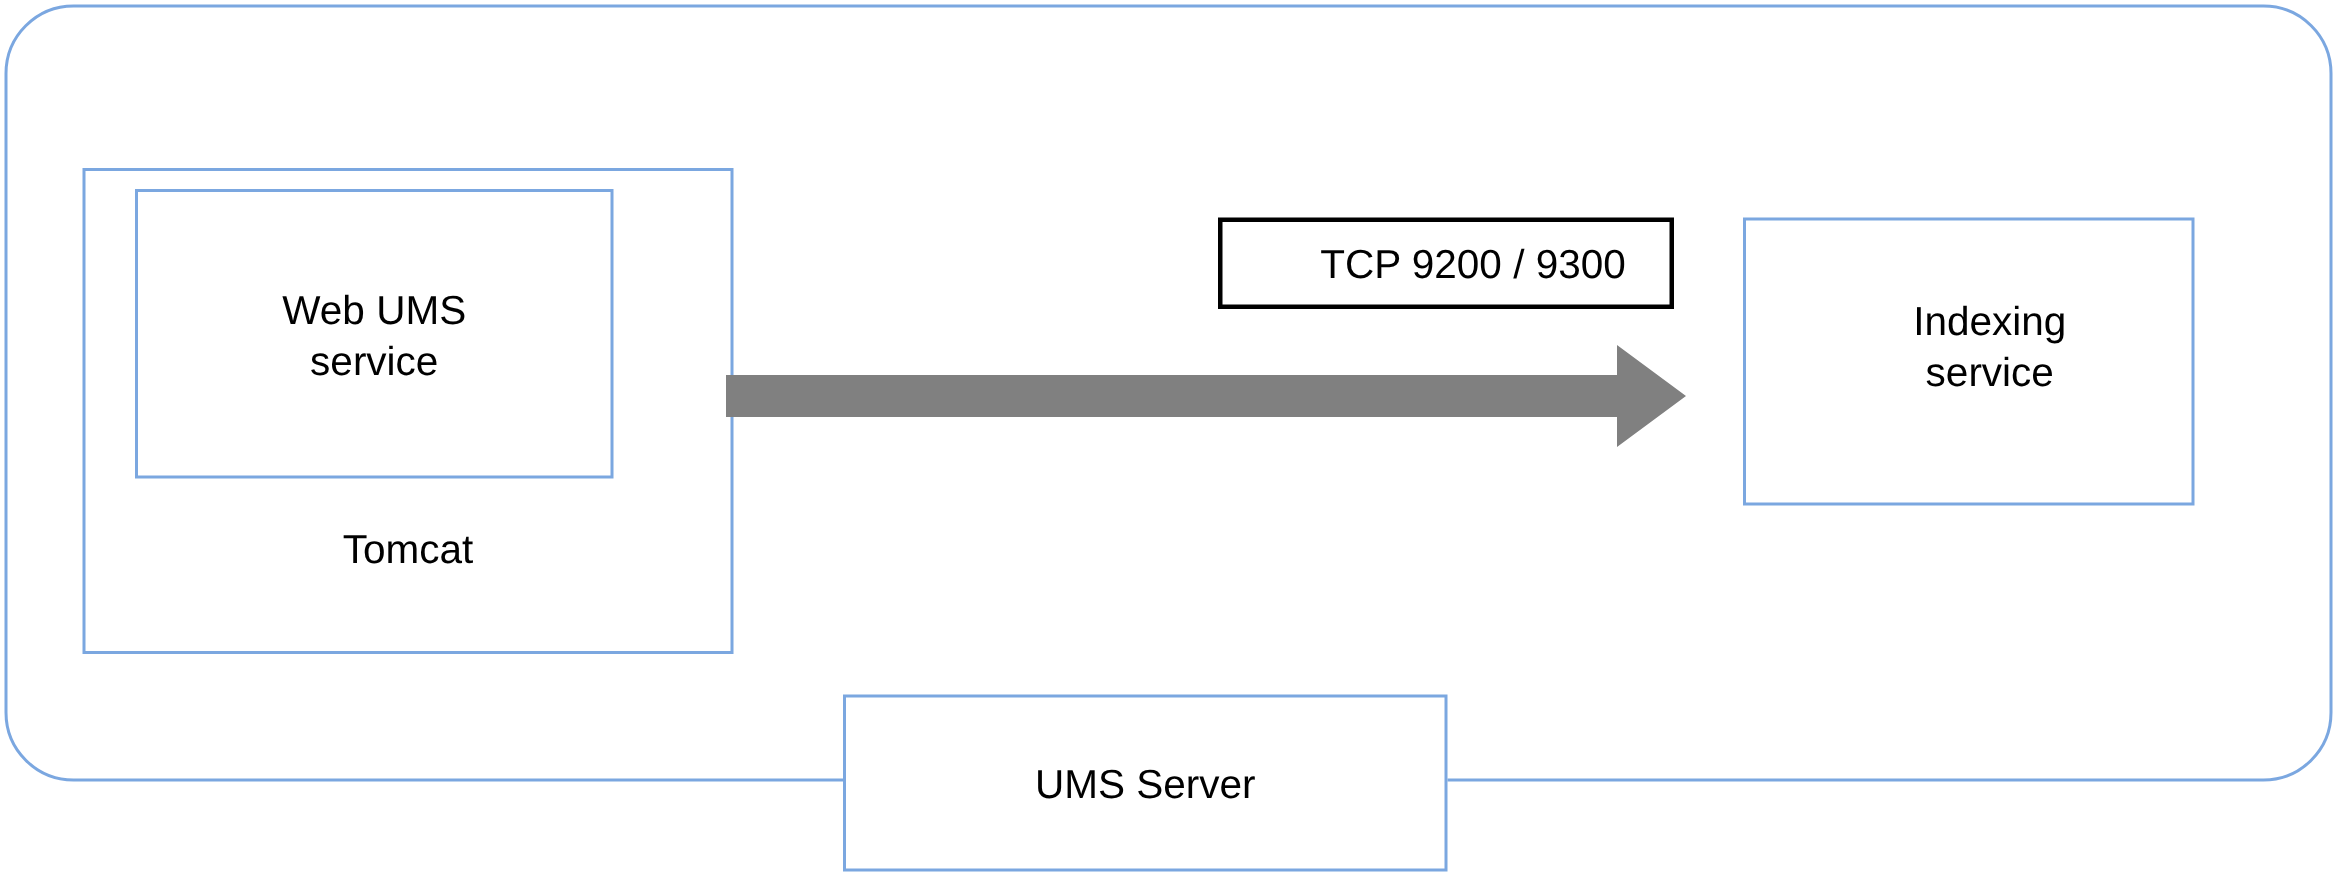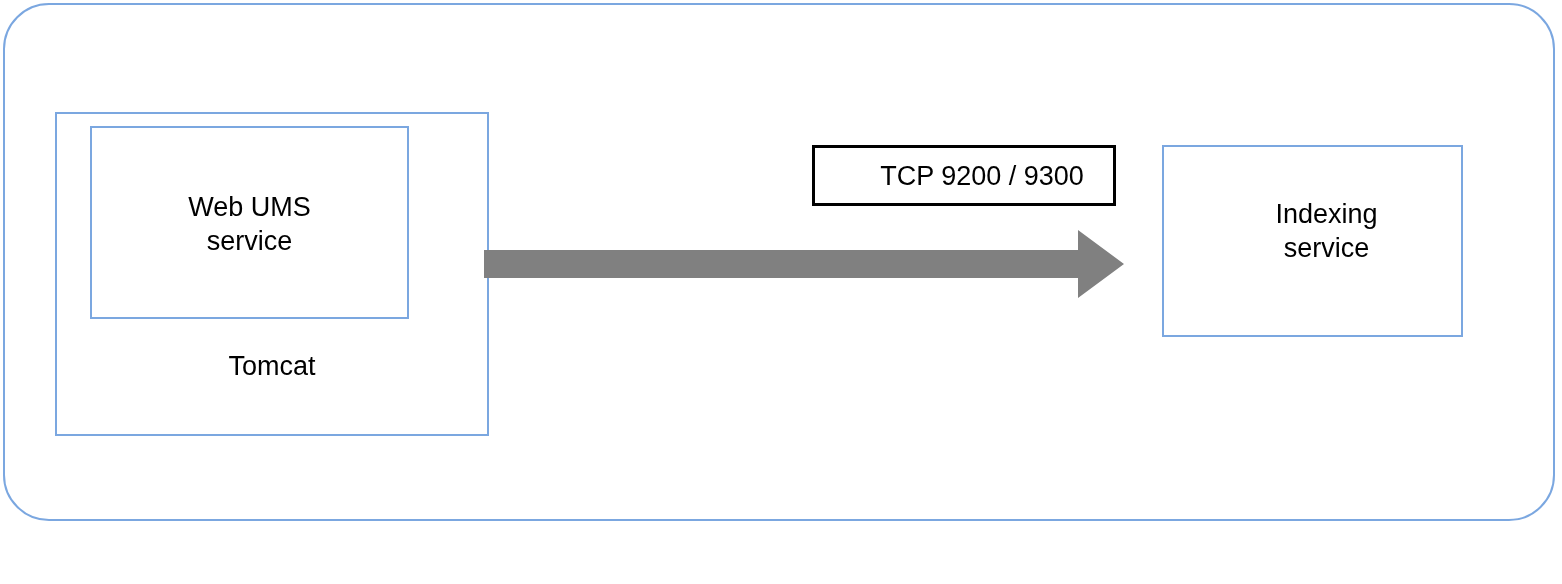--- a/index.html
+++ b/index.html
@@ -154,14 +154,17 @@
 
   <div id="tcp-port-label-box">
     <span id="tcp-port-label-text">TCP 9200 / 9300</span>
   </div>
 
   <div class="node-box transparent-fill" id="indexing-service-box">
     <div class="node-label" id="indexing-service-label">Indexing
 service</div>
   </div>
 
+  <div class="node-box" id="ums-server-box">
+    <div class="node-label" id="ums-server-label">UMS Server</div>
+  </div>
 
 </div>
 
 </body></html>

